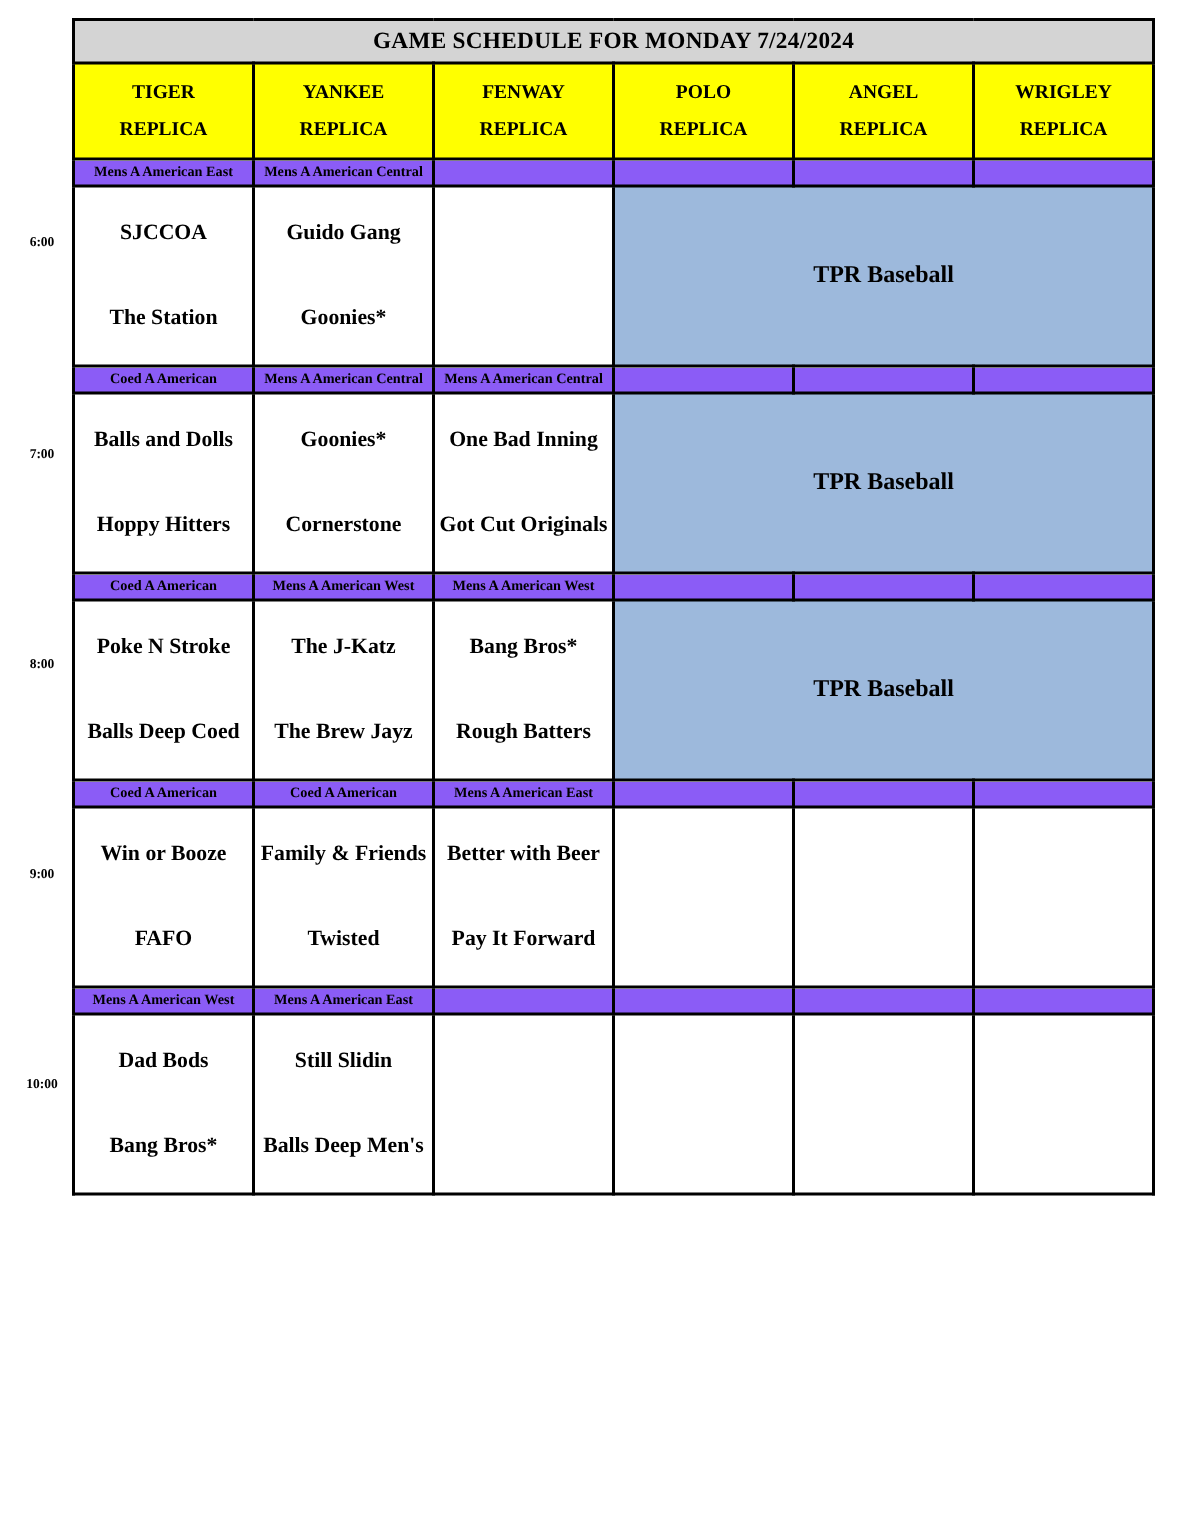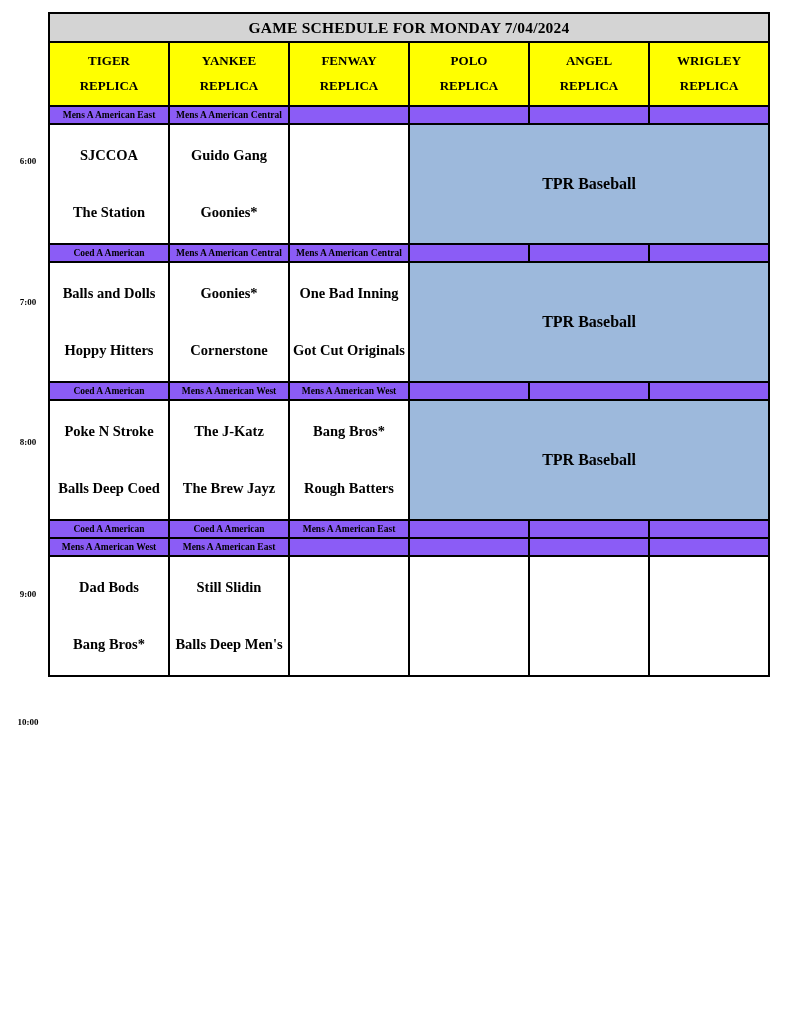--- a/index.html
+++ b/index.html
@@ -110,36 +110,36 @@
   .footer-week { text-align: right; padding-right: 52px; }
 </style>
 </head>
 <body>
 
 <div id="sheet">
 
   <div class="time-label" style="top:156px;">6:00</div>
   <div class="time-label" style="top:297px;">7:00</div>
   <div class="time-label" style="top:437px;">8:00</div>
-  <div class="time-label" style="top:589px;">9:00</div>
+  <div class="time-label" style="top:577px;">9:00</div>
   <div class="time-label" style="top:717px;">10:00</div>
 
   <table class="schedule">
     <colgroup>
       <col style="width:120px">
       <col style="width:120px">
       <col style="width:120px">
       <col style="width:120px">
       <col style="width:120px">
       <col style="width:120px">
     </colgroup>
 
     <tbody>
         <tr>
-      <td class="title-cell" colspan="6">GAME SCHEDULE FOR MONDAY 7/04/2024</td>
+      <td class="title-cell" colspan="6">GAME SCHEDULE FOR MONDAY 7/24/2024</td>
     </tr>
 
     <tr>
       <td class="field-cell">
         <span>TIGER</span>
         <span>REPLICA</span>
       </td>
       <td class="field-cell">
         <span>YANKEE</span>
         <span>REPLICA</span>
@@ -235,20 +235,37 @@
     </tr>
 
     <tr class="div-row">
       <td>Coed A American</td>
       <td>Coed A American</td>
       <td>Mens A American East</td>
       <td></td>
       <td></td>
       <td></td>
     </tr>
+    <tr class="game-row">
+      <td class="game-cell">
+        <span class="away">Win or Booze</span>
+        <span class="home">FAFO</span>
+      </td>
+      <td class="game-cell">
+        <span class="away">Family &amp; Friends</span>
+        <span class="home">Twisted</span>
+      </td>
+      <td class="game-cell">
+        <span class="away">Better with Beer</span>
+        <span class="home">Pay It Forward</span>
+      </td>
+      <td class="empty"></td>
+      <td class="empty"></td>
+      <td class="empty"></td>
+    </tr>
 
     <tr class="div-row">
       <td>Mens A American West</td>
       <td>Mens A American East</td>
       <td></td>
       <td></td>
       <td></td>
       <td></td>
     </tr>
     <tr class="game-row">

